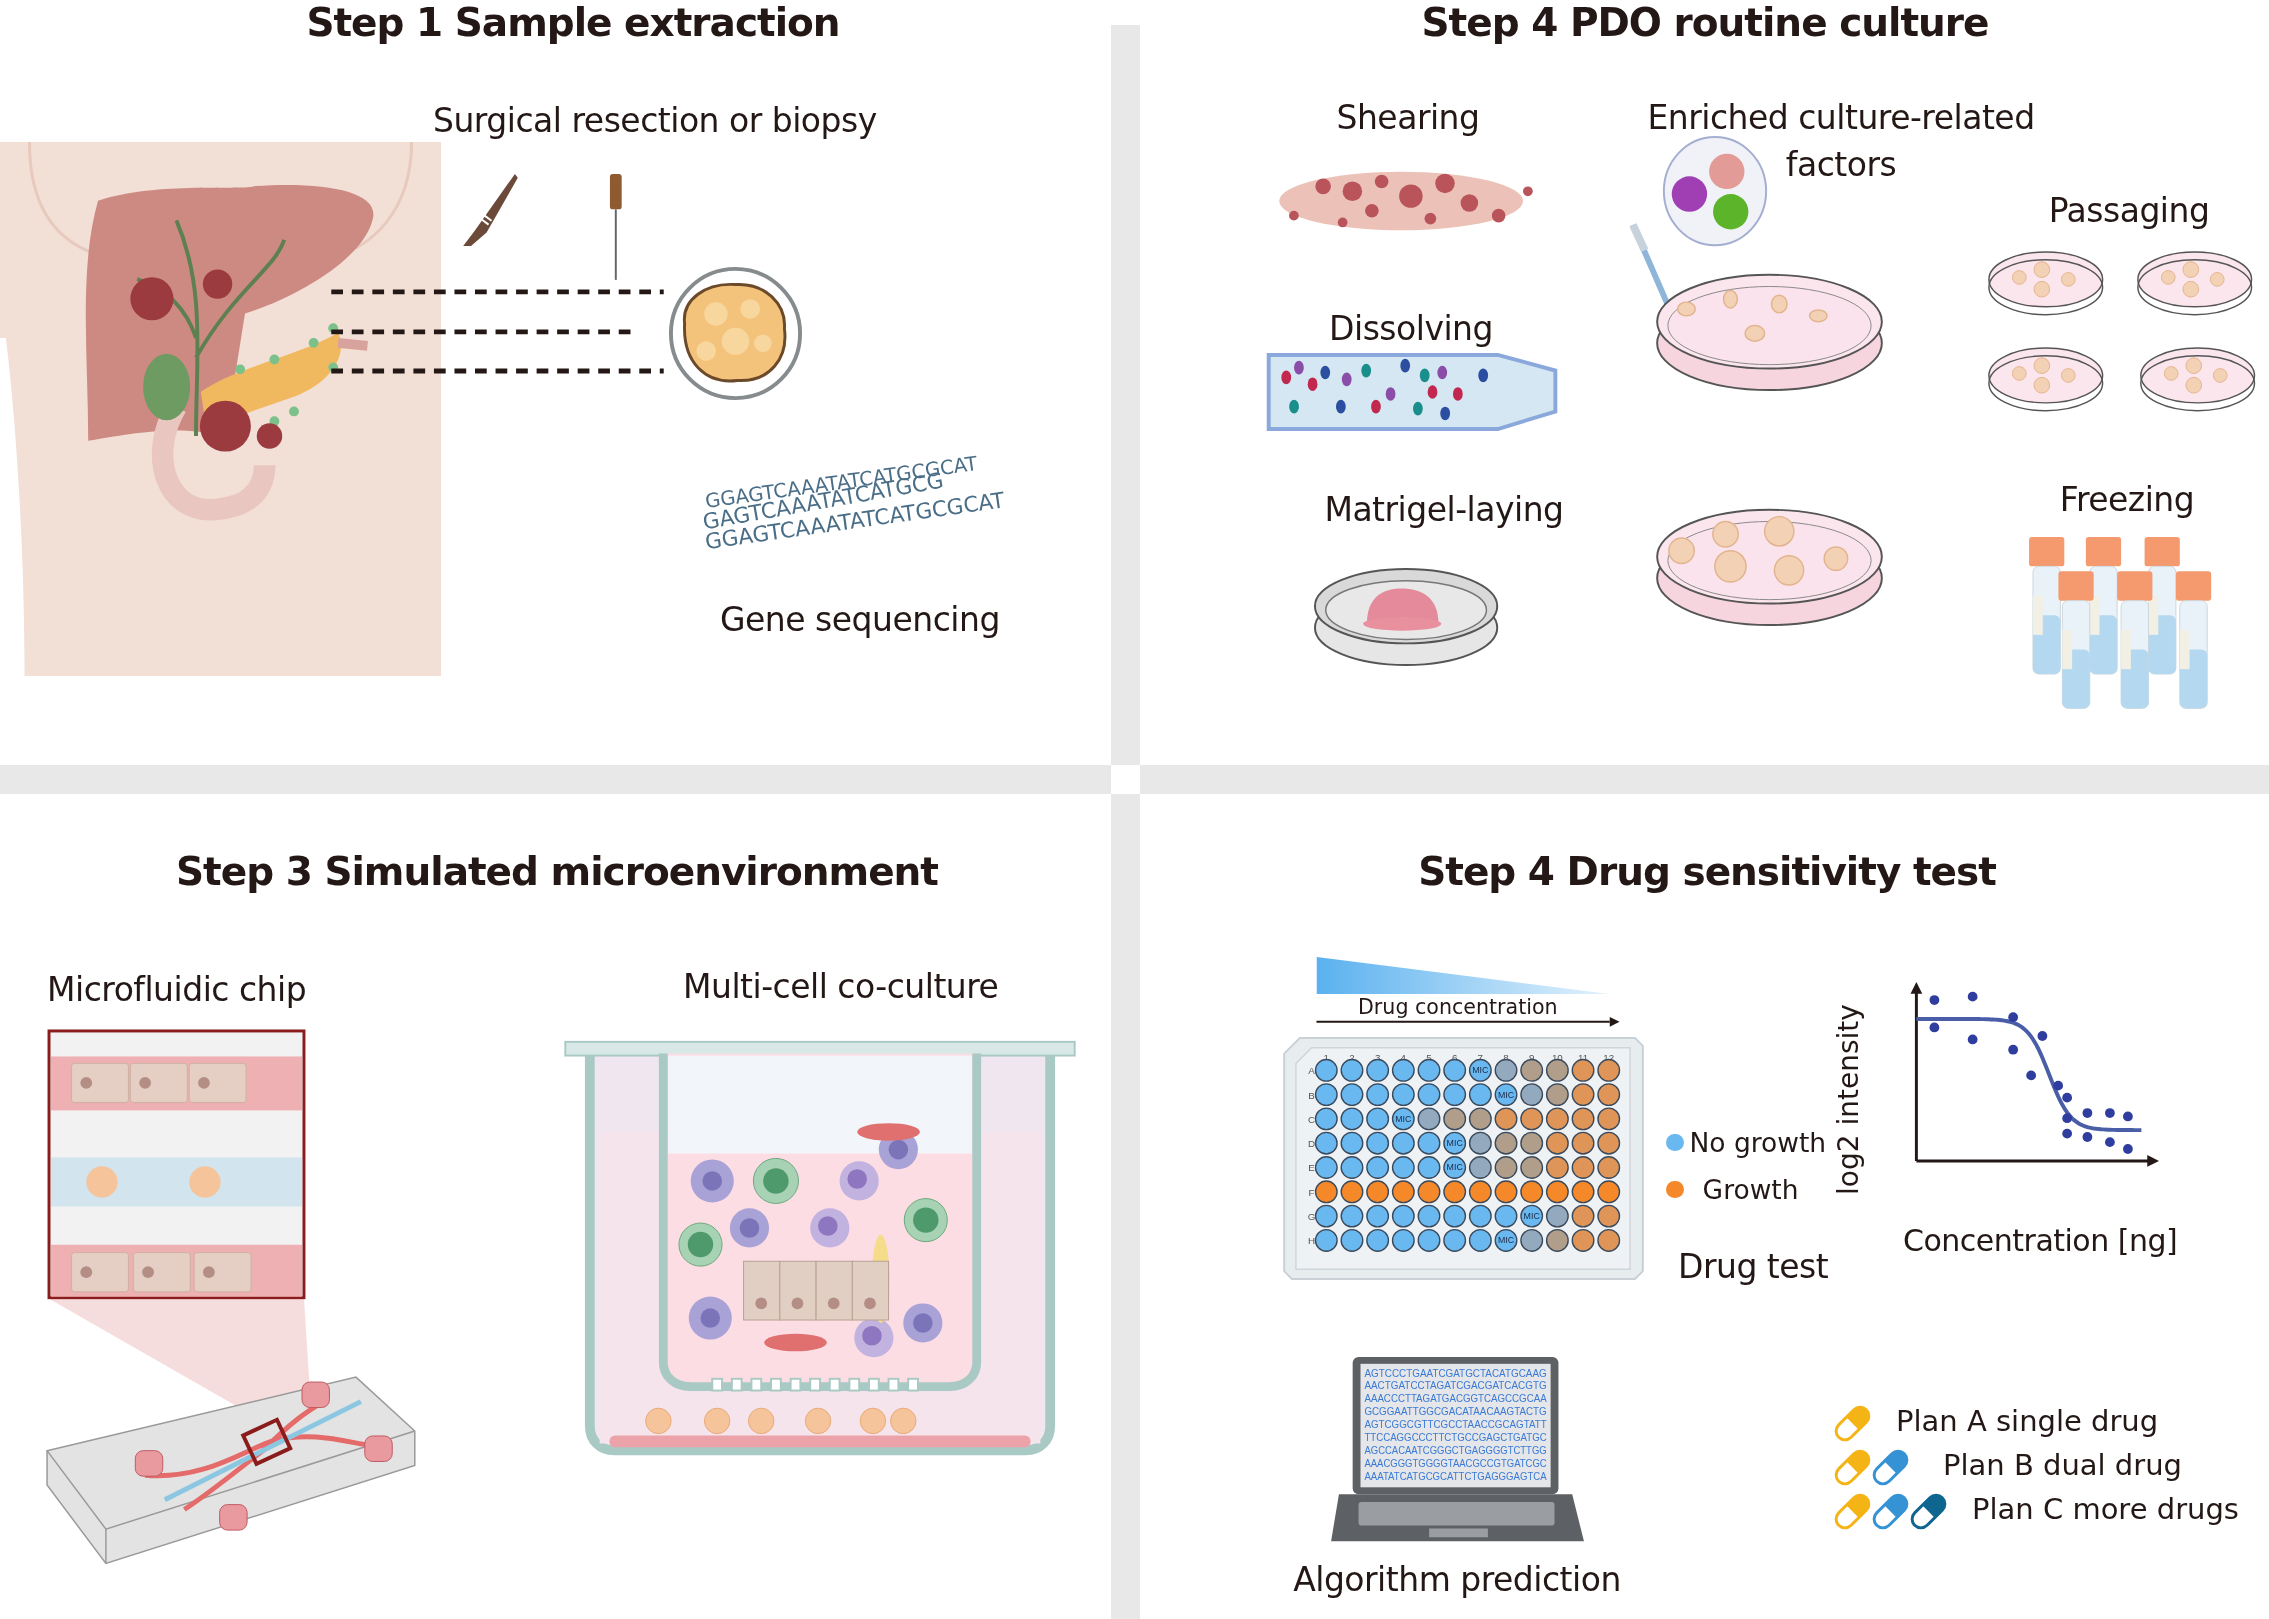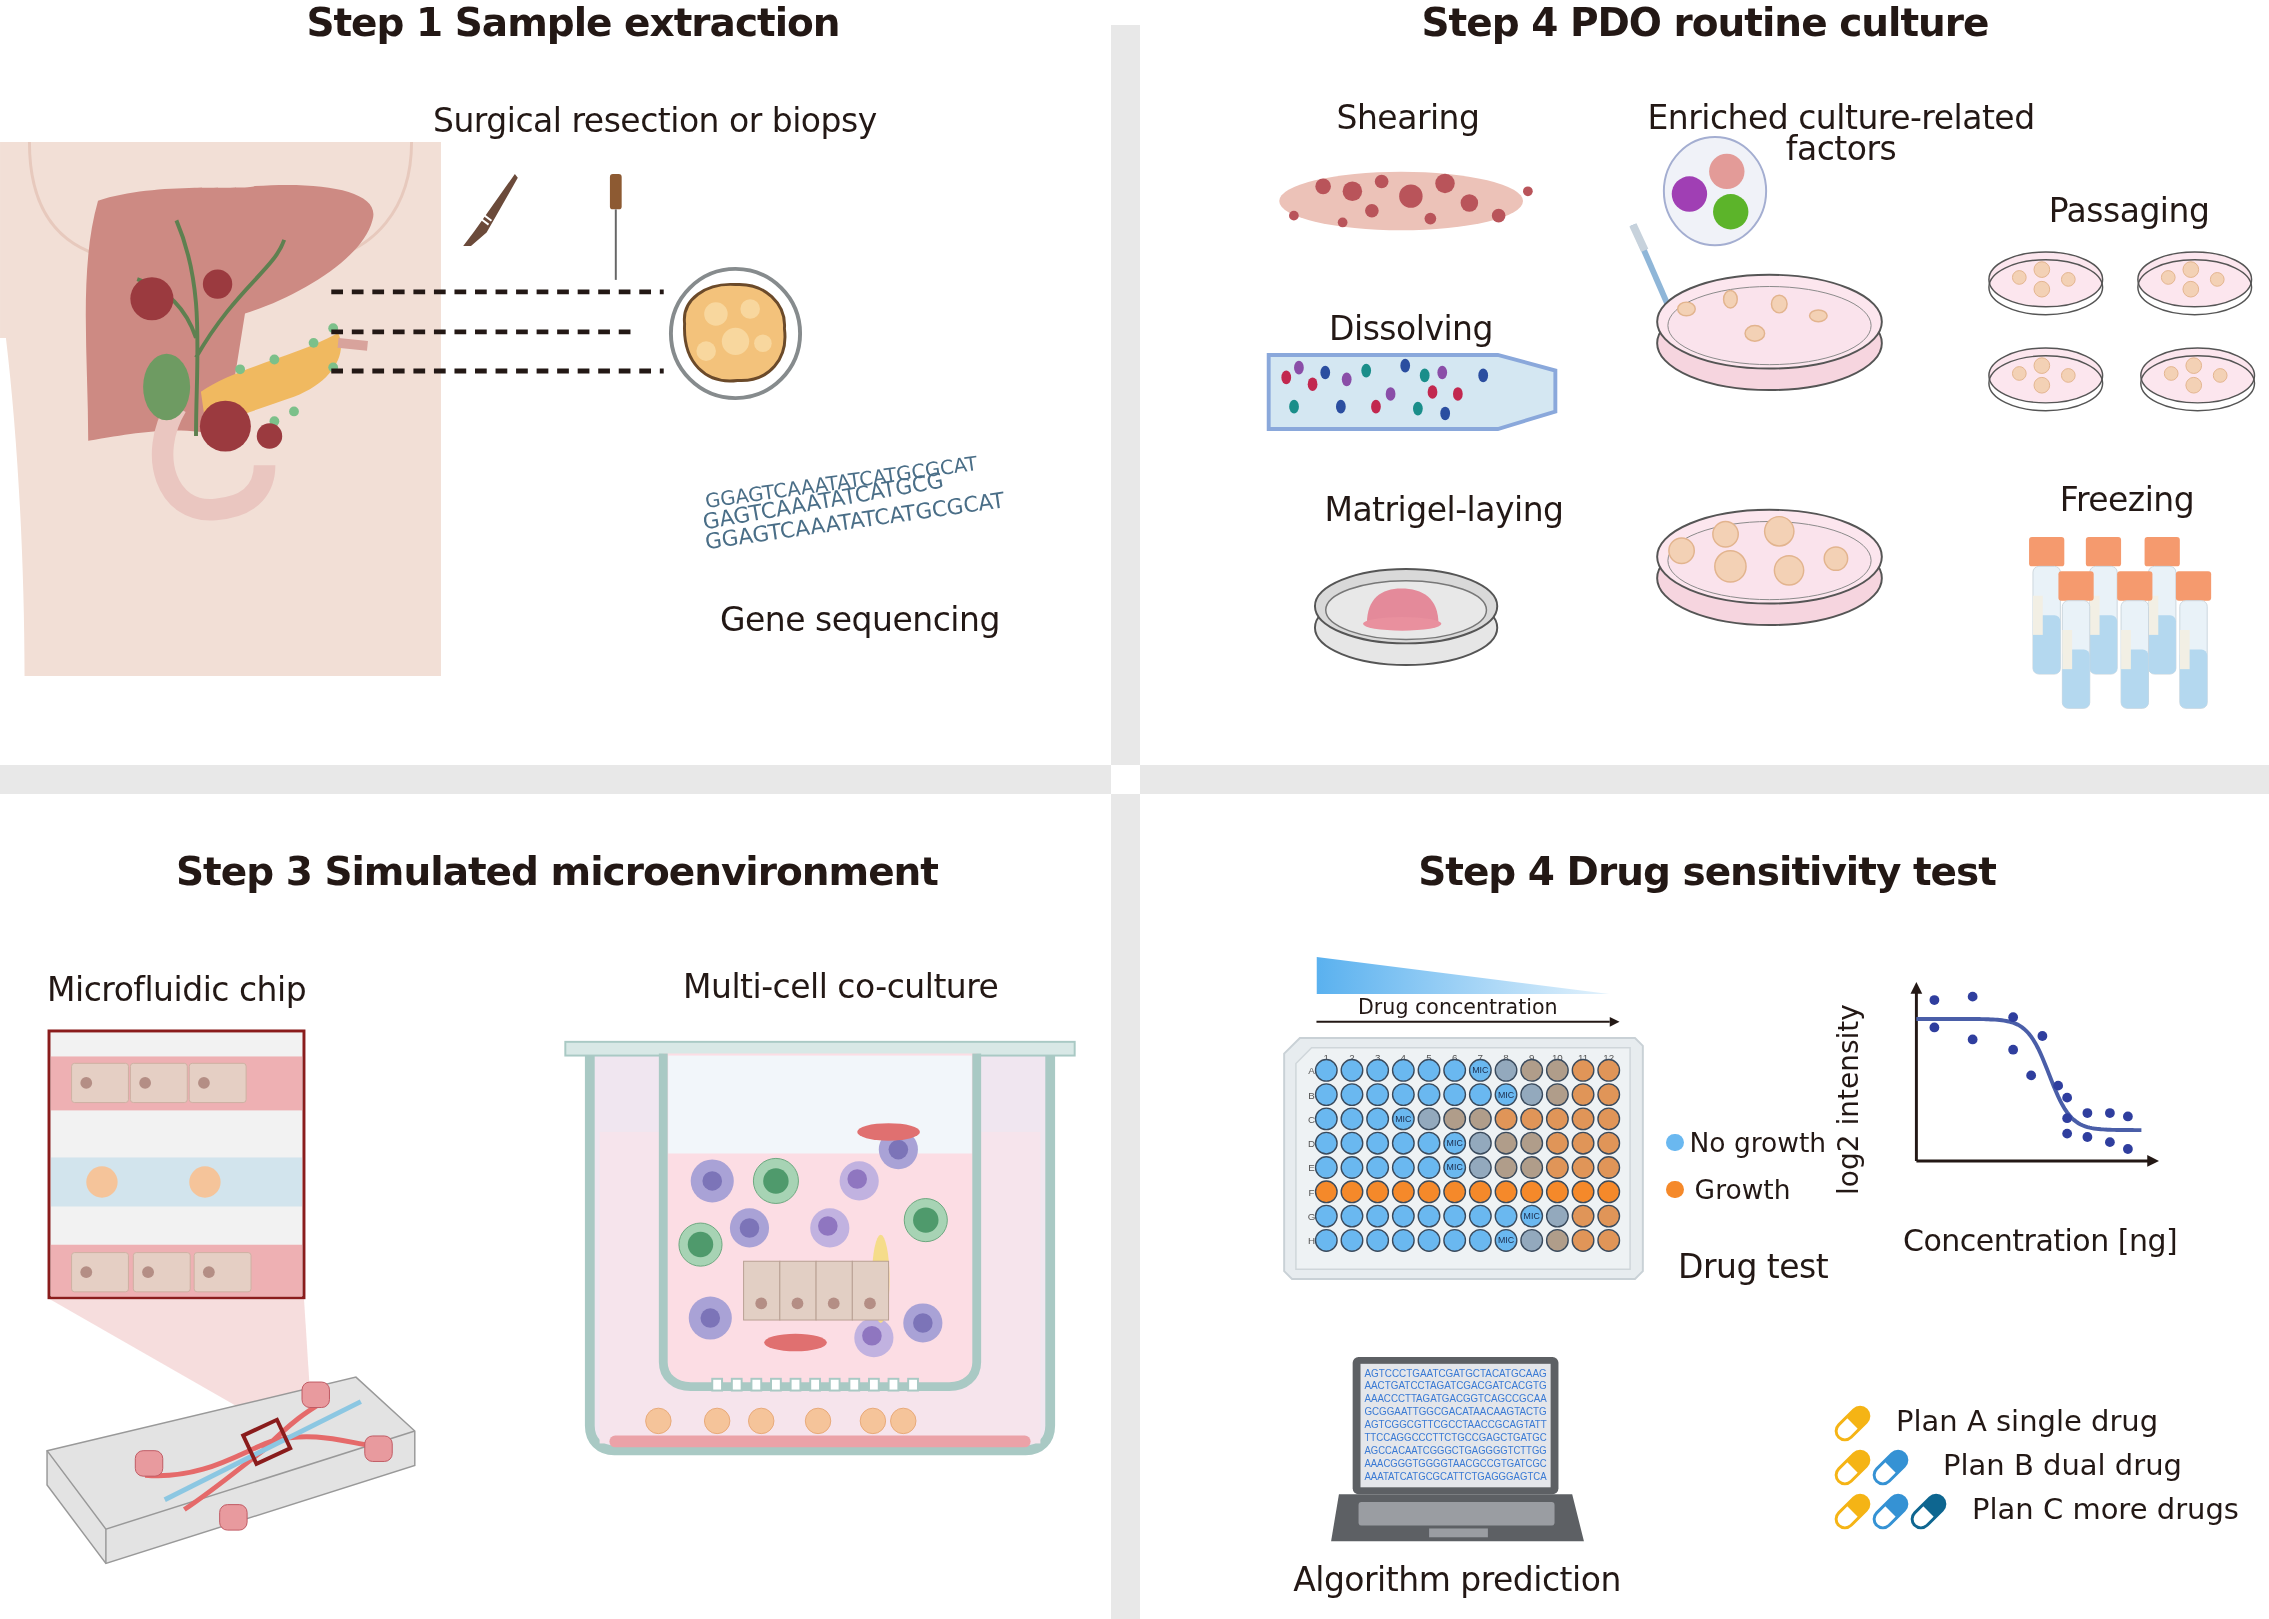--- a/index.html
+++ b/index.html
@@ -148,21 +148,21 @@
   <div class="lbl c" style="left:1444px;top:490px;">Matrigel-laying</div>
   <svg width="196" height="108" style="left:1313px;top:559px;" viewBox="0 0 200 110">
     <ellipse cx="95" cy="70" rx="93" ry="38" fill="#e6e6e6" stroke="#555" stroke-width="2"></ellipse>
     <ellipse cx="95" cy="48" rx="93" ry="38" fill="#d9d9d9" stroke="#555" stroke-width="2"></ellipse>
     <ellipse cx="95" cy="52" rx="82" ry="30" fill="#e8e8e8" stroke="#777" stroke-width="1.5"></ellipse>
     <path d="M55 66 C55 40 70 30 90 30 C112 30 128 40 128 66 Z" fill="#e48a9a"></path>
     <ellipse cx="91" cy="66" rx="40" ry="7" fill="#e9909e"></ellipse>
   </svg>
 
   <div class="lbl c" style="left:1841px;top:98px;">Enriched culture-related</div>
-  <div class="lbl c" style="left:1841px;top:129px;">factors</div>
+  <div class="lbl c" style="left:1841px;top:145px;">factors</div>
   <svg width="118" height="118" style="left:1656px;top:137px;" viewBox="0 0 120 120">
     <ellipse cx="60" cy="55" rx="52" ry="55" fill="#f0f2f8" stroke="#a4aed1" stroke-width="2"></ellipse>
     <circle cx="34" cy="58" r="18" fill="#a03fb4"></circle>
     <circle cx="72" cy="35" r="18" fill="#e39b98"></circle>
     <circle cx="76" cy="76" r="18" fill="#5cb42a"></circle>
   </svg>
   <svg width="59" height="108" style="left:1627px;top:221px;" viewBox="0 0 60 110">
     <line x1="6" y1="4" x2="50" y2="105" stroke="#8fb6d8" stroke-width="6"></line>
     <line x1="6" y1="4" x2="18" y2="30" stroke="#c7d2dc" stroke-width="8"></line>
   </svg>
@@ -511,21 +511,21 @@
       <circle cx="254.6" cy="208.6" r="11" fill="#93a9bd" stroke="#3a4a5c" stroke-width="1.4"></circle>
       <circle cx="280.79999999999995" cy="208.6" r="11" fill="#b09d8a" stroke="#3a4a5c" stroke-width="1.4"></circle>
       <circle cx="307" cy="208.6" r="11" fill="#e09558" stroke="#3a4a5c" stroke-width="1.4"></circle>
       <circle cx="333.2" cy="208.6" r="11" fill="#e09558" stroke="#3a4a5c" stroke-width="1.4"></circle>
     </svg>
 
   <div class="abs" style="left:1666px;top:1127px;display:flex;align-items:center;gap:5.9px;justify-content:center;">
     <span style="width:17.6px;height:17.6px;border-radius:50%;background:#6ab8f0;display:inline-block;"></span>
     <span style="font-family:'DejaVu Sans',sans-serif;font-size:26.5px;">No growth</span>
   </div>
-  <div class="abs" style="left:1666px;top:1174px;display:flex;align-items:center;gap:11px;">
+  <div class="abs" style="left:1666px;top:1174px;display:flex;align-items:center;gap:19px;">
     <span style="width:17.6px;height:17.6px;border-radius:50%;background:#f5892a;display:inline-block;"></span>
     <span style="font-family:'DejaVu Sans',sans-serif;font-size:26.5px;">Growth</span>
   </div>
   <div class="lbl" style="left:1678px;top:1247px;">Drug test</div>
 
   <svg id="chart" width="284" height="225" style="left:1882px;top:980px;" viewBox="0 0 290 230">
       <line x1="35" y1="185" x2="35" y2="10" stroke="#231815" stroke-width="3"></line>
       <path d="M29 14 L35 2 L41 14 Z" fill="#231815"></path>
       <line x1="35" y1="185" x2="275" y2="185" stroke="#231815" stroke-width="3"></line>
       <path d="M271 179 L283 185 L271 191 Z" fill="#231815"></path>

